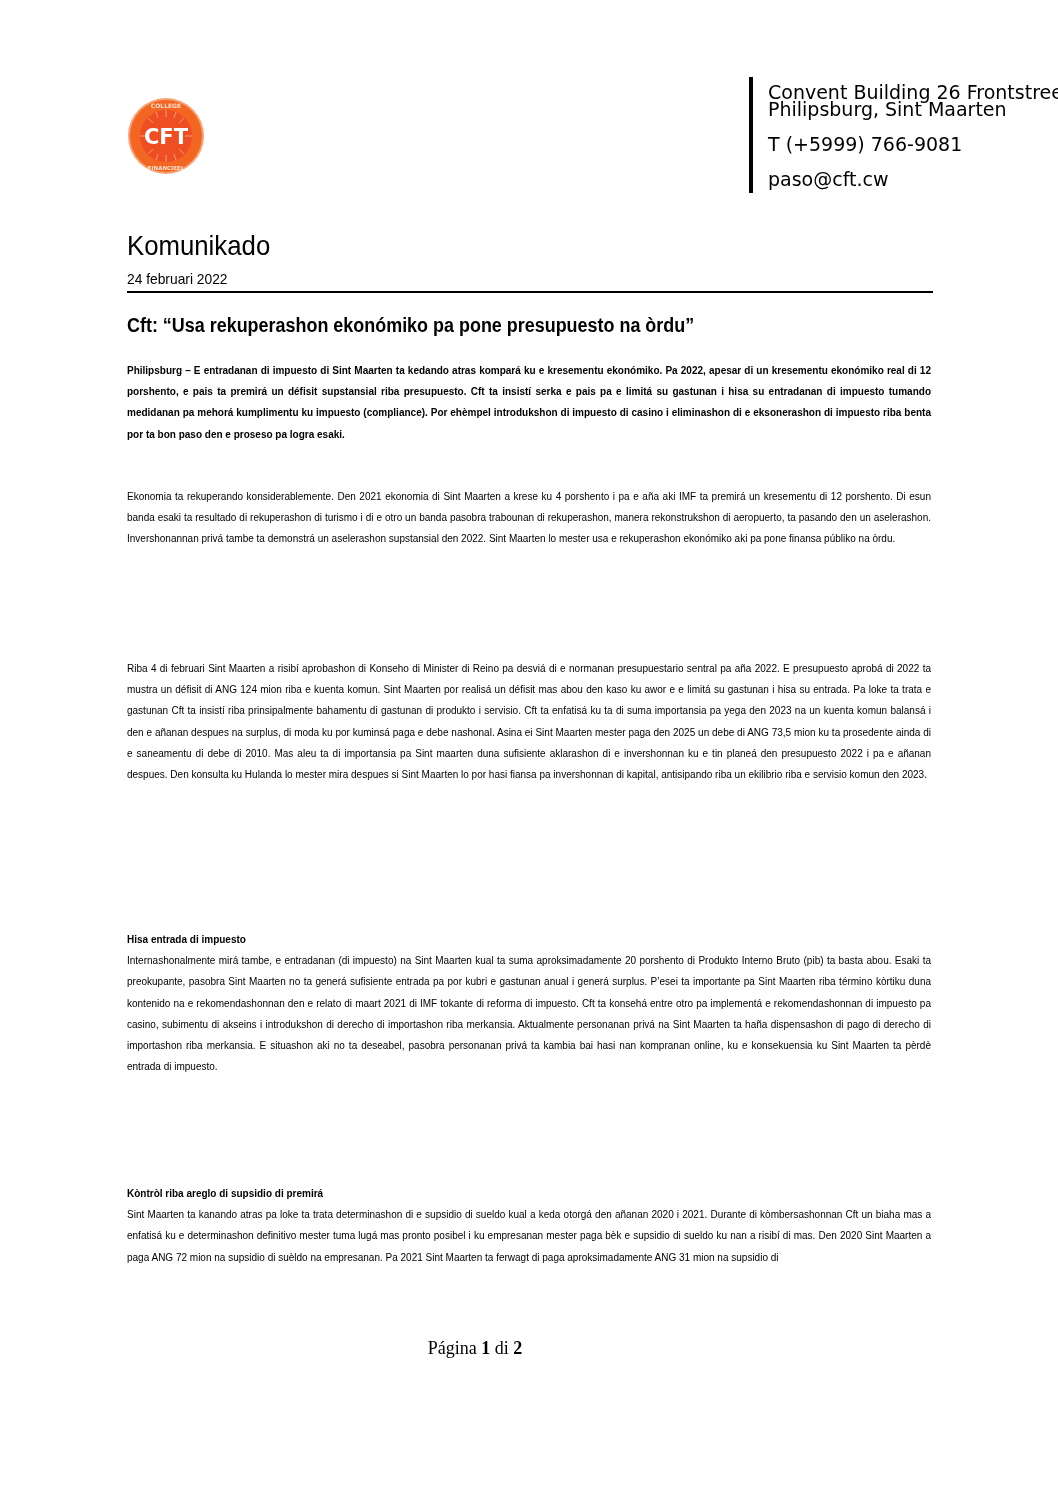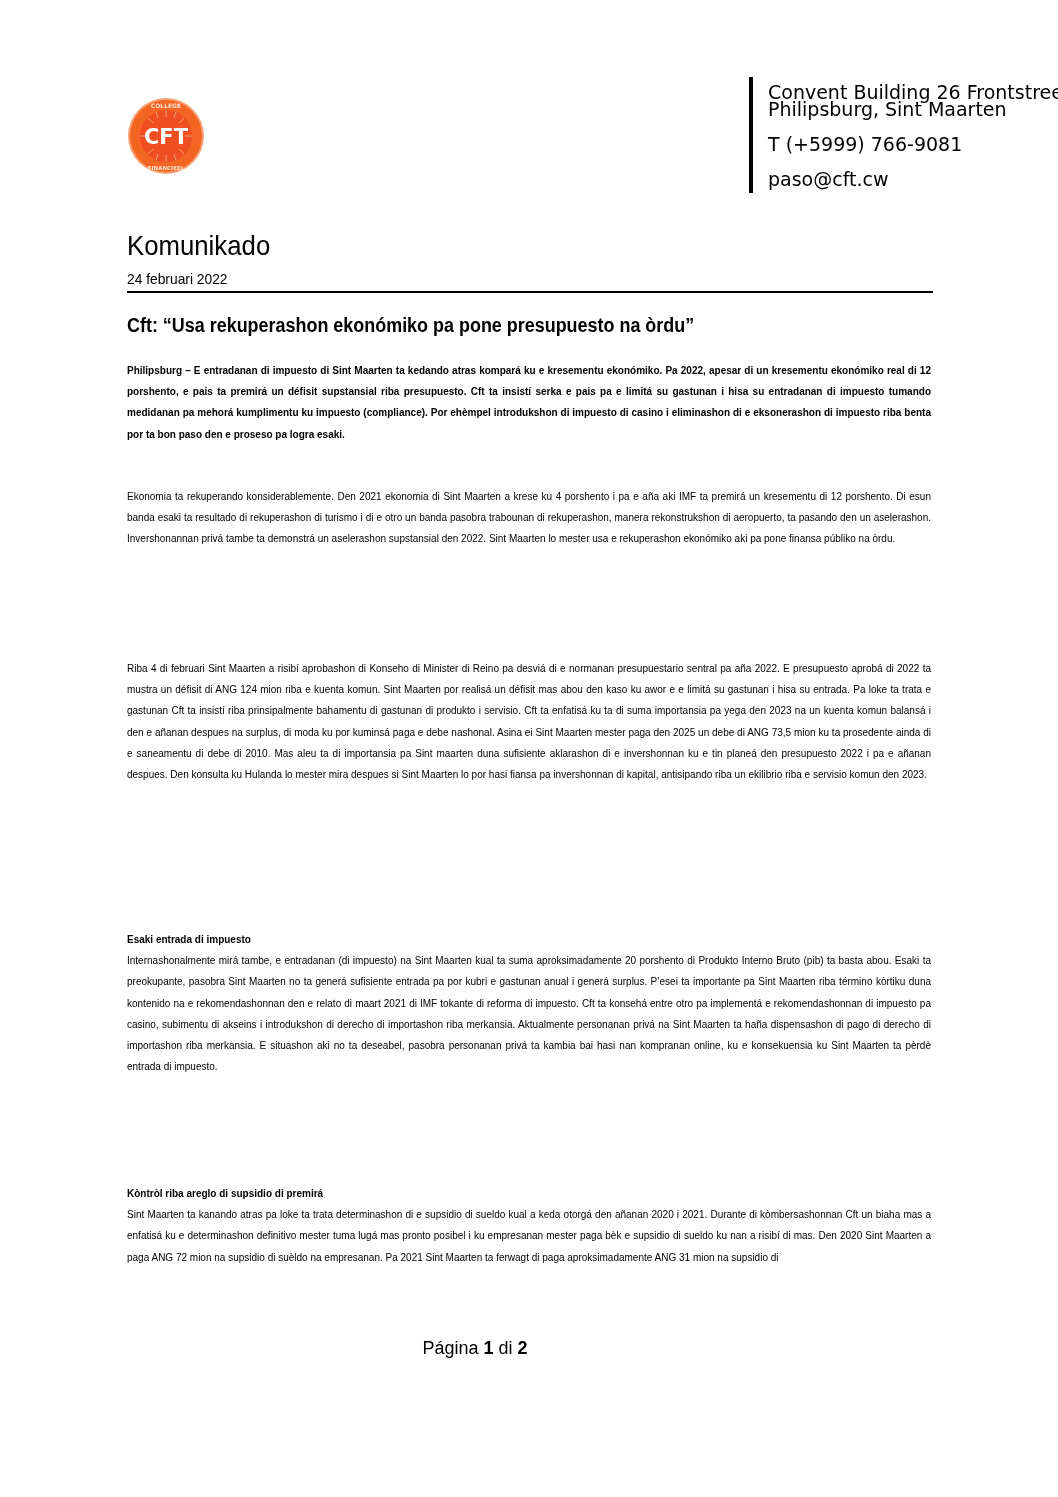--- a/index.html
+++ b/index.html
@@ -24,21 +24,21 @@
   .body-block { position: absolute; left: 127px; width: 804px; font-family: "Liberation Sans", sans-serif; font-size: 10px; line-height: 21.2px; text-align: justify; }
   .body-block.lead { font-weight: bold; top: 360px; }
   .body-block p { margin: 0; }
   .section-h { font-weight: bold; display: block; }
 
   .sec1 { top: 486px; }
   .sec2 { top: 658px; }
   .sec3 { top: 929px; }
   .sec4 { top: 1183px; }
 
-  .footer { position: absolute; left: 0; width: 950px; top: 1338px; text-align: center; font-family: Liberation Sans, sans-serif; font-size: 18px; }
+  .footer { position: absolute; left: 0; width: 950px; top: 1338px; text-align: center; font-family: Liberation Serif, serif; font-size: 18px; }
   .footer b { font-weight: bold; }
 </style>
 </head>
 <body>
 
 <div class="page">
 
   <div class="logo">
     <svg width="78" height="78" viewBox="0 0 78 78">
       <circle cx="39" cy="39" r="38" fill="#f7a071"></circle>
@@ -88,21 +88,21 @@
 
   <div class="body-block sec1">
     <p>Ekonomia ta rekuperando konsiderablemente. Den 2021 ekonomia di Sint Maarten a krese ku 4 porshento i pa e aña aki IMF ta premirá un kresementu di 12 porshento. Di esun banda esaki ta resultado di rekuperashon di turismo i di e otro un banda pasobra trabounan di rekuperashon, manera rekonstrukshon di aeropuerto, ta pasando den un aselerashon. Invershonannan privá tambe ta demonstrá un aselerashon supstansial den 2022. Sint Maarten lo mester usa e rekuperashon ekonómiko aki pa pone finansa públiko na òrdu.</p>
   </div>
 
   <div class="body-block sec2">
     <p>Riba 4 di februari Sint Maarten a risibí aprobashon di Konseho di Minister di Reino pa desviá di e normanan presupuestario sentral pa aña 2022. E presupuesto aprobá di 2022 ta mustra un défisit di ANG 124 mion riba e kuenta komun. Sint Maarten por realisá un défisit mas abou den kaso ku awor e e limitá su gastunan i hisa su entrada. Pa loke ta trata e gastunan Cft ta insistí riba prinsipalmente bahamentu di gastunan di produkto i servisio. Cft ta enfatisá ku ta di suma importansia pa yega den 2023 na un kuenta komun balansá i den e añanan despues na surplus, di moda ku por kuminsá paga e debe nashonal. Asina ei Sint Maarten mester paga den 2025 un debe di ANG 73,5 mion ku ta prosedente ainda di e saneamentu di debe di 2010. Mas aleu ta di importansia pa Sint maarten duna sufisiente aklarashon di e invershonnan ku e tin planeá den presupuesto 2022 i pa e añanan despues. Den konsulta ku Hulanda lo mester mira despues si Sint Maarten lo por hasi fiansa pa invershonnan di kapital, antisipando riba un ekilibrio riba e servisio komun den 2023.</p>
   </div>
 
   <div class="body-block sec3">
-    <span class="section-h">Esaki entrada di impuesto</span>
+    <span class="section-h">Hisa entrada di impuesto</span>
     <p>Internashonalmente mirá tambe, e entradanan (di impuesto) na Sint Maarten kual ta suma aproksimadamente 20 porshento di Produkto Interno Bruto (pib) ta basta abou. Esaki ta preokupante, pasobra Sint Maarten no ta generá sufisiente entrada pa por kubri e gastunan anual i generá surplus. P’esei ta importante pa Sint Maarten riba término kòrtiku duna kontenido na e rekomendashonnan den e relato di maart 2021 di IMF tokante di reforma di impuesto. Cft ta konsehá entre otro pa implementá e rekomendashonnan di impuesto pa casino, subimentu di akseins i introdukshon di derecho di importashon riba merkansia. Aktualmente personanan privá na Sint Maarten ta haña dispensashon di pago di derecho di importashon riba merkansia. E situashon aki no ta deseabel, pasobra personanan privá ta kambia bai hasi nan kompranan online, ku e konsekuensia ku Sint Maarten ta pèrdè entrada di impuesto.</p>
   </div>
 
   <div class="body-block sec4">
     <span class="section-h">Kòntròl riba areglo di supsidio di premirá</span>
     <p>Sint Maarten ta kanando atras pa loke ta trata determinashon di e supsidio di sueldo kual a keda otorgá den añanan 2020 i 2021. Durante di kòmbersashonnan Cft un biaha mas a enfatisá ku e determinashon definitivo mester tuma lugá mas pronto posibel i ku empresanan mester paga bèk e supsidio di sueldo ku nan a risibí di mas. Den 2020 Sint Maarten a paga ANG 72 mion na supsidio di suèldo na empresanan. Pa 2021 Sint Maarten ta ferwagt di paga aproksimadamente ANG 31 mion na supsidio di</p>
   </div>
 
   <div class="footer">
     <span>Página</span>

